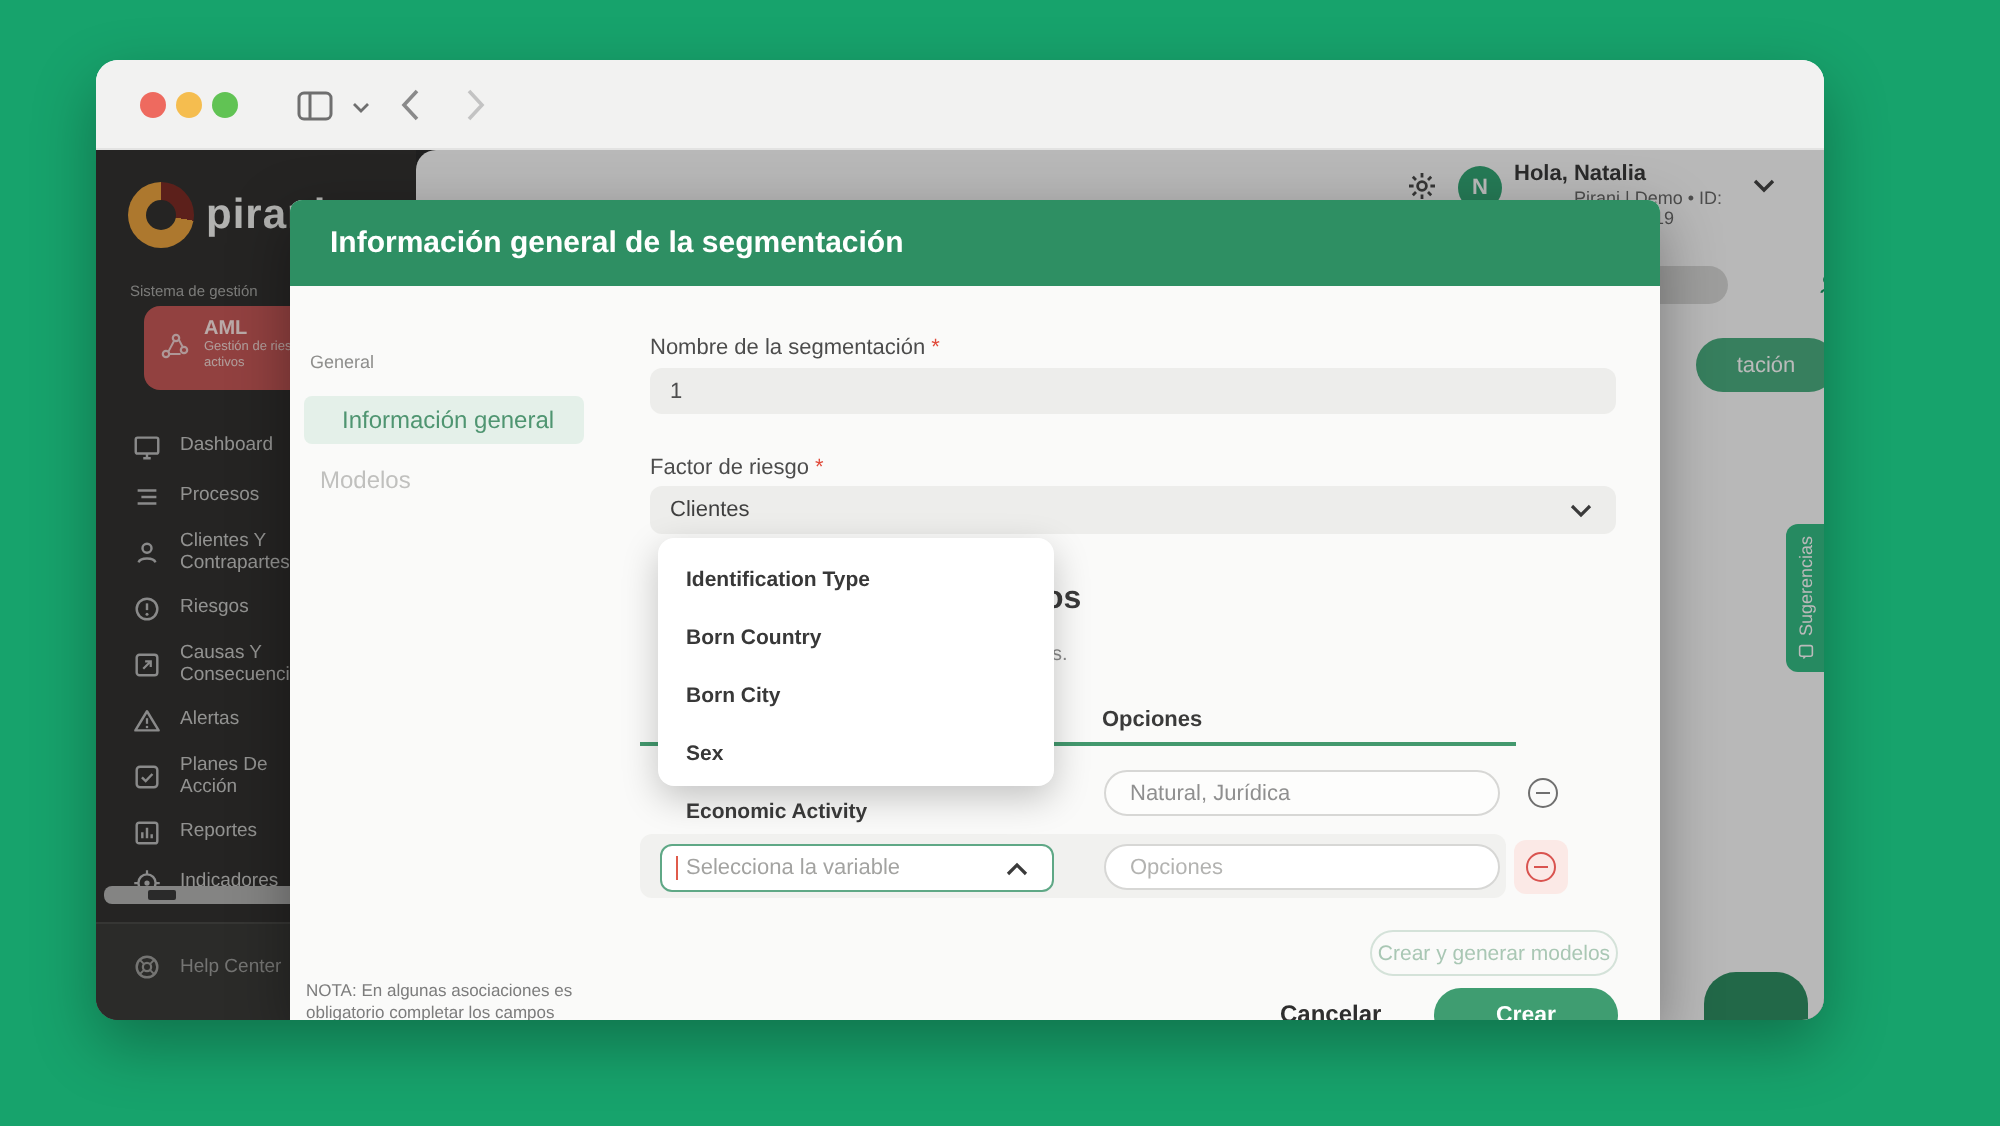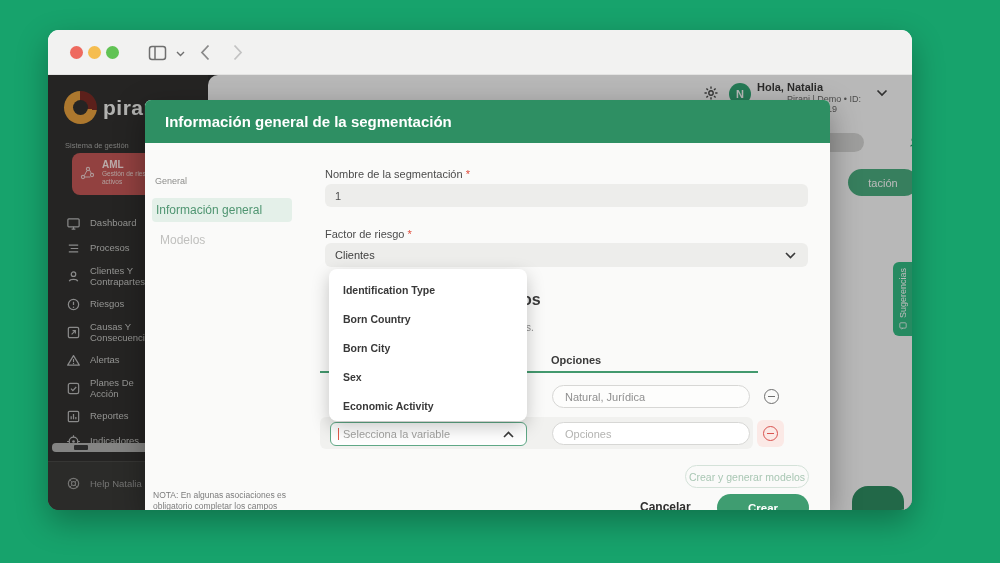--- a/index.html
+++ b/index.html
@@ -63,21 +63,21 @@
   .blob { position:absolute; left:644px; top:411px; width:52px; height:40px; border-radius:16px; background:#2f8f63; }
 
   
   .modal { position:absolute; left:97px; top:25px; width:685px; height:410px; z-index:6;
            border-radius:6px 6px 0 0; box-shadow:0 10px 30px rgba(0,0,0,.35); overflow:hidden; background:#fafaf9; }
   .modal-header { position:absolute; left:0; top:0; right:0; height:43px; background:#2e8f63; }
   .modal-title { position:absolute; left:20px; top:13px; color:#fff; font-size:15px; font-weight:700; }
   .modal-body { position:absolute; left:0; top:43px; right:0; bottom:0; }
   .mnav-label { position:absolute; left:10px; top:33px; font-size:9px; color:#8e8e8c; }
   .mnav-active { position:absolute; left:7px; top:55px; width:140px; height:24px; background:#e4f0e9;
-                 border-radius:4px; display:flex; align-items:center; padding-left:4px;
+                 border-radius:4px; display:flex; align-items:center; padding-left:19px;
                  font-size:12px; color:#4f9571; cursor:pointer; }
   .mnav-item { position:absolute; left:15px; top:90px; font-size:12px; color:#c0c0be; cursor:pointer; }
   .flabel { position:absolute; font-size:11px; color:#4c4c4c; }
   .req { color:#e04a3a; }
   .ginput { position:absolute; left:180px; width:483px; height:23px; background:#ededeb; border-radius:6px;
             font-size:11px; color:#4e4e4e; display:flex; align-items:center; padding-left:10px; }
   .chev { position:absolute; right:12px; top:9px; }
   .frag-h { position:absolute; left:377px; top:148px; font-size:16px; font-weight:700; color:#3a3a3a; }
   .frag-s { position:absolute; left:381px; top:179px; font-size:10px; color:#8a8a8a; }
   .col-head { position:absolute; left:406px; top:211px; font-size:11px; font-weight:700; color:#3a3a3a; }
@@ -87,21 +87,21 @@
   .minus { width:15px; height:15px; border:1.2px solid #6f6f6f; border-radius:50%; position:absolute;
            display:flex; align-items:center; justify-content:center; }
   .minus::after { content:""; width:7px; height:1.4px; background:#6f6f6f; }
   .minus.red { border-color:#d9534f; } .minus.red::after { background:#d9534f; }
   .row2 { position:absolute; left:175px; top:274px; width:433px; height:32px; background:#f1f1ef; border-radius:6px; }
   .pink { position:absolute; left:612px; top:277px; width:27px; height:27px; background:#fbe9e6; border-radius:6px; }
   .combo { position:absolute; left:185px; top:279px; width:197px; height:24px; background:#fff;
            border:1.5px solid #5fa886; border-radius:6px; display:flex; align-items:center; padding-left:12px;
            font-size:11px; color:#a3a3a1; }
   .caret { position:absolute; left:7px; top:5px; width:1px; height:12px; background:#e05b4b; }
-  .dropdown { position:absolute; left:184px; top:126px; width:198px; height:152px; background:#fff;
+  .dropdown { position:absolute; left:184px; top:126px; width:198px; height:124px; background:#fff;
               border-radius:8px; box-shadow:0 6px 18px rgba(0,0,0,.22); padding-top:6px; z-index:3; }
   .opt { height:29px; display:flex; align-items:center; padding-left:14px; font-size:10.5px;
          font-weight:600; color:#383838; cursor:pointer; }
   .gen-btn { position:absolute; left:540px; top:322px; width:124px; height:23px; border:1px solid #d4e2d9;
              border-radius:14px; background:transparent; color:#a9c7b4; font-size:10.5px;
              display:flex; align-items:center; justify-content:center; }
   .cancel-btn { position:absolute; left:495px; top:357px; font-size:12px; font-weight:600; color:#2e2e2e; }
   .create-btn { position:absolute; left:572px; top:351px; width:92px; height:27px; border-radius:15px;
                 background:#3f9d71; color:#fff; font-size:11.5px; font-weight:700;
                 display:flex; align-items:center; justify-content:center; }
@@ -232,21 +232,21 @@
         <div class="thumb-glyph"></div>
       </div>
       <div class="sb-divider"></div>
       <div class="sb-bottom">
         <div class="help">
           <svg width="15" height="15" viewBox="0 0 16 16">
               <circle cx="8" cy="8" r="5.5" fill="none" stroke="#9f9f9d" stroke-width="1.3"></circle>
               <circle cx="8" cy="8" r="2.2" fill="none" stroke="#9f9f9d" stroke-width="1.2"></circle>
               <path d="M4 4l2.3 2.3M12 4L9.7 6.3M4 12l2.3-2.3M12 12L9.7 9.7" stroke="#9f9f9d" stroke-width="1"></path>
             </svg>
-          <span>Help Natalia</span>
+          <span>Help Center</span>
         </div>
       </div>
     </div>
 
     <div class="main">
       <svg class="abs" style="left:495px;top:10px" width="16" height="16" viewBox="0 0 16 16">
         <circle cx="8" cy="8" r="2.2" fill="none" stroke="#4a4a4a" stroke-width="1.4"></circle>
         <path d="M8 1.5v2.3M8 12.2v2.3M1.5 8h2.3M12.2 8h2.3M3.4 3.4l1.6 1.6M11 11l1.6 1.6M12.6 3.4L11 5M5 11l-1.6 1.6" stroke="#4a4a4a" stroke-width="1.4"></path>
       </svg>
       <div class="avatar">N</div>

